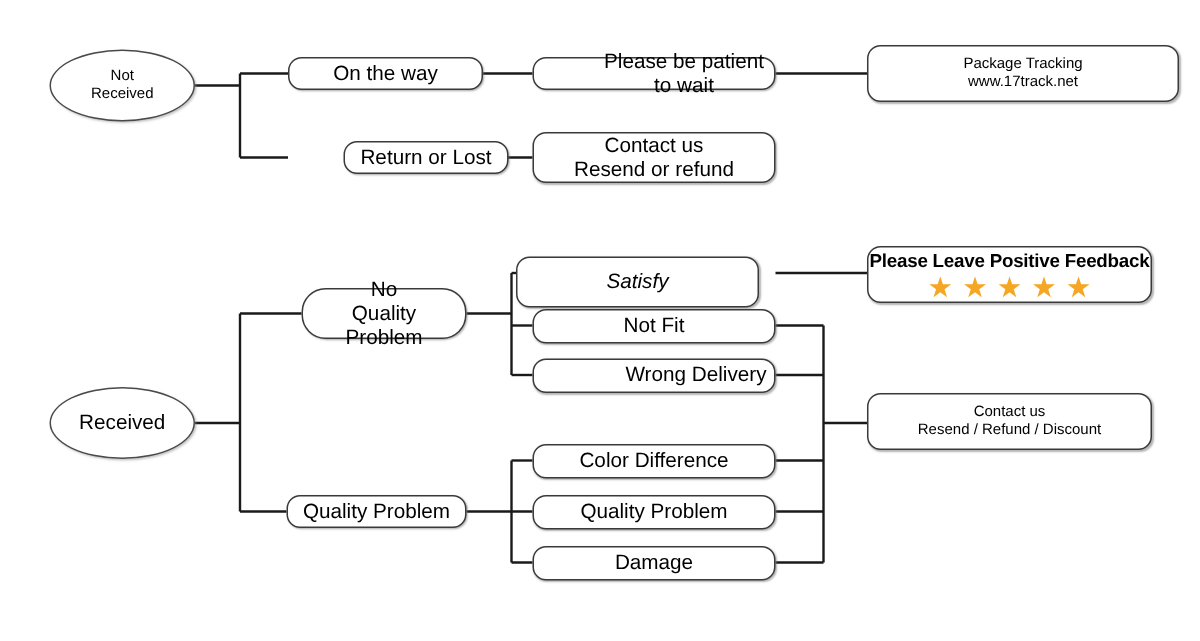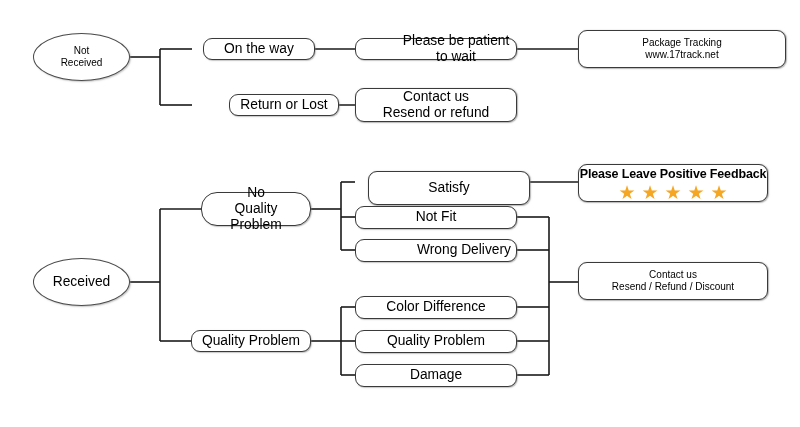--- a/index.html
+++ b/index.html
@@ -126,21 +126,21 @@
       <path d="M549,217 L549,375"></path>
       <path d="M549,282 L578,282"></path>
     </g>
   </svg>
 
   <div class="node ellipse t15" style="left:33px; top:33px; width:97px; height:48px;">
     <span class="lines">Not
 Received</span>
   </div>
 
-  <div class="node rbox t14" style="left:203px; top:38px; width:112px; height:22px;">
+  <div class="node rbox t14" style="left:192px; top:38px; width:130px; height:22px;">
     <span class="lines">On the way</span>
   </div>
 
   <div class="node rbox t14" style="left:192px; top:94px; width:110px; height:22px;margin-left:37px;">
     <span class="lines">Return or Lost</span>
   </div>
 
   <div class="node rbox t14" style="left:355px; top:38px; width:162px; height:22px;padding-left:40px;">
     <span class="lines">Please be patient to wait</span>
   </div>
@@ -161,21 +161,21 @@
 
   <div class="node rbox t14" style="left:201px; top:192px; width:110px; height:34px;border-radius:16px;">
     <span class="lines">No
 Quality Problem</span>
   </div>
 
   <div class="node rbox t14" style="left:191px; top:330px; width:120px; height:22px;">
     <span class="lines">Quality Problem</span>
   </div>
 
-  <div class="node rbox t14" style="left:368px; top:171px; width:162px; height:34px;">
+  <div class="node rbox t14" style="left:344px; top:171px; width:162px; height:34px;font-style:italic;">
     <span class="lines">Satisfy</span>
   </div>
 
   <div class="node rbox t14" style="left:355px; top:206px; width:162px; height:23px;">
     <span class="lines">Not Fit</span>
   </div>
 
   <div class="node rbox t14" style="left:355px; top:239px; width:162px; height:23px;text-align:right;">
     <span class="lines">Wrong Delivery</span>
   </div>

